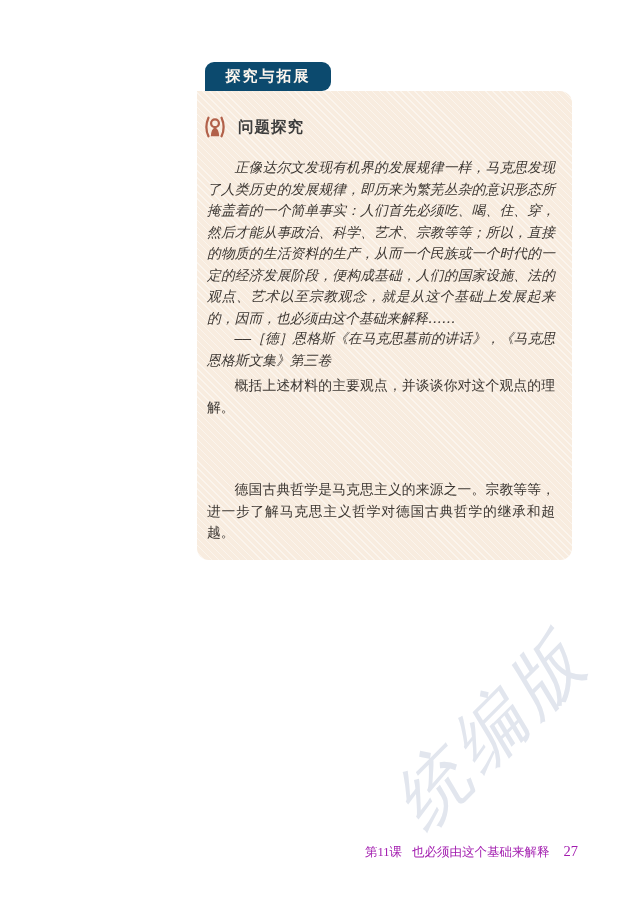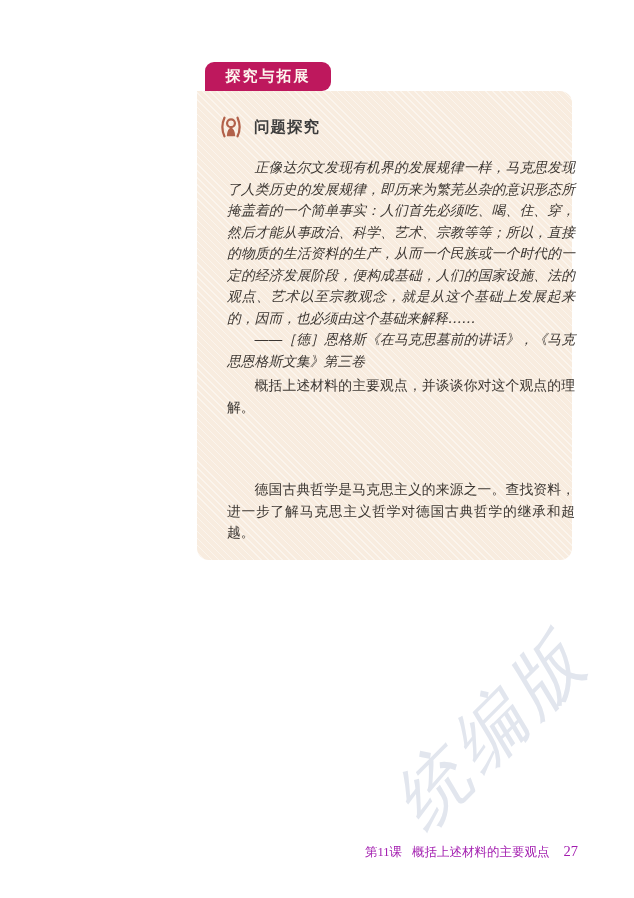--- a/index.html
+++ b/index.html
@@ -9,21 +9,21 @@
     font-family: "Liberation Serif", "DejaVu Serif", serif;
     position: relative;
     overflow: hidden;
   }
   .page { position: absolute; inset: 0; width: 634px; height: 898px; }
 
   
   .tab {
     position: absolute; left: 205px; top: 62px;
     width: 126px; height: 29px;
-    background: #be185d;
+    background: #0c4a6e;
     border-radius: 9px 9px 9px 0;
     display: flex; align-items: center; justify-content: center;
     z-index: 3;
   }
   .tab span {
     color: #fdf6ee;
     font-family: "Liberation Sans", "DejaVu Sans", sans-serif;
     font-weight: bold; font-size: 15px; letter-spacing: 2px;
   }
 
@@ -33,39 +33,39 @@
     width: 375px; height: 469px;
     background-color: #f8ecdf;
     background-image: repeating-linear-gradient(45deg,
       rgba(255,255,255,0.45) 0px, rgba(255,255,255,0.45) 1px,
       rgba(0,0,0,0) 1px, rgba(0,0,0,0) 5px);
     border-radius: 0 12px 12px 12px;
     z-index: 2;
   }
 
   .section-heading {
-    position: absolute; left: 20px;
+    position: absolute; left: 4px;
     display: flex; align-items: center; gap: 9px;
   }
   .section-heading .hicon { width: 28px; height: 28px; flex: 0 0 auto; }
   .section-heading .hlabel {
     font-family: "Liberation Sans", "DejaVu Sans", sans-serif;
     font-weight: bold; font-size: 15.5px; color: #3d3d3d; letter-spacing: 1px;
   }
   .heading-inquiry { top: 22px; }
   .heading-extension { top: 346px; }
 
   .para {
-    position: absolute; left: 30px; width: 348px;
+    position: absolute; left: 10px; width: 348px;
     font-size: 13.8px; line-height: 21.5px; color: #3b3632;
     text-indent: 2em; margin: 0;
     text-align: justify;
   }
   .quote-block { top: 66px; font-style: italic; font-family: "DejaVu Serif", serif; }
-  .attribution { top: 238px; font-style: italic; font-family: Liberation Sans, sans-serif; }
+  .attribution { top: 238px; font-style: italic; font-family: Liberation Mono, monospace; }
   .prompt     { top: 284px; font-style: normal; }
   .extension-body { top: 388px; font-style: normal; }
 
   
   .watermark {
     position: absolute; left: 368px; top: 680px;
     width: 250px; height: 90px;
     transform: rotate(-45deg);
     transform-origin: center;
     color: #e2e6ee;
@@ -114,25 +114,25 @@
       <span class="hlabel">问题探究</span>
     </div>
 
     <p class="para quote-block">正像达尔文发现有机界的发展规律一样，马克思发现了人类历史的发展规律，即历来为繁芜丛杂的意识形态所掩盖着的一个简单事实：人们首先必须吃、喝、住、穿，然后才能从事政治、科学、艺术、宗教等等；所以，直接的物质的生活资料的生产，从而一个民族或一个时代的一定的经济发展阶段，便构成基础，人们的国家设施、法的观点、艺术以至宗教观念，就是从这个基础上发展起来的，因而，也必须由这个基础来解释……</p>
 
     <p class="para attribution">——［德］恩格斯《在马克思墓前的讲话》，《马克思恩格斯文集》第三卷</p>
 
     <p class="para prompt">概括上述材料的主要观点，并谈谈你对这个观点的理解。</p>
 
 
-    <p class="para extension-body">德国古典哲学是马克思主义的来源之一。查找资料，进一步了解马克思主义哲学对德国古典哲学的继承和超越。</p>
+    <p class="para extension-body">德国古典哲学是马克思主义的来源之一。宗教等等，进一步了解马克思主义哲学对德国古典哲学的继承和超越。</p>
 
   </div>
 
   <div class="watermark">统编版</div>
 
   <div class="footer">
     <span class="lesson">第11课</span>
-    <span class="chapter">概括上述材料的主要观点</span>
+    <span class="chapter">也必须由这个基础来解释</span>
     <span class="pagenum">27</span>
   </div>
 
 </div>
 
 </body></html>

